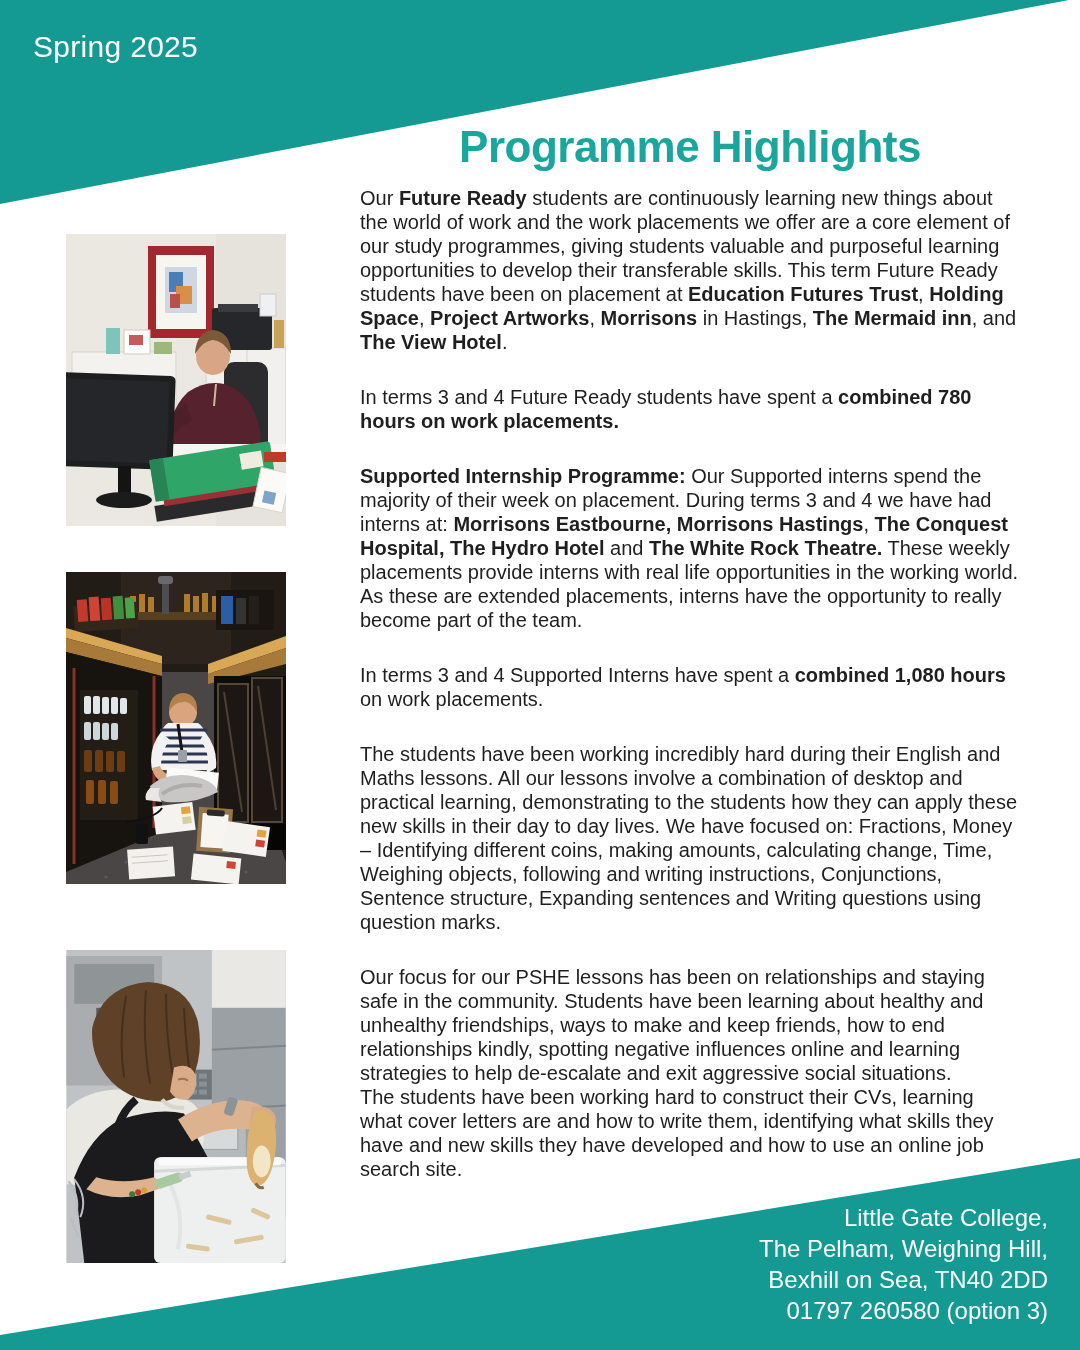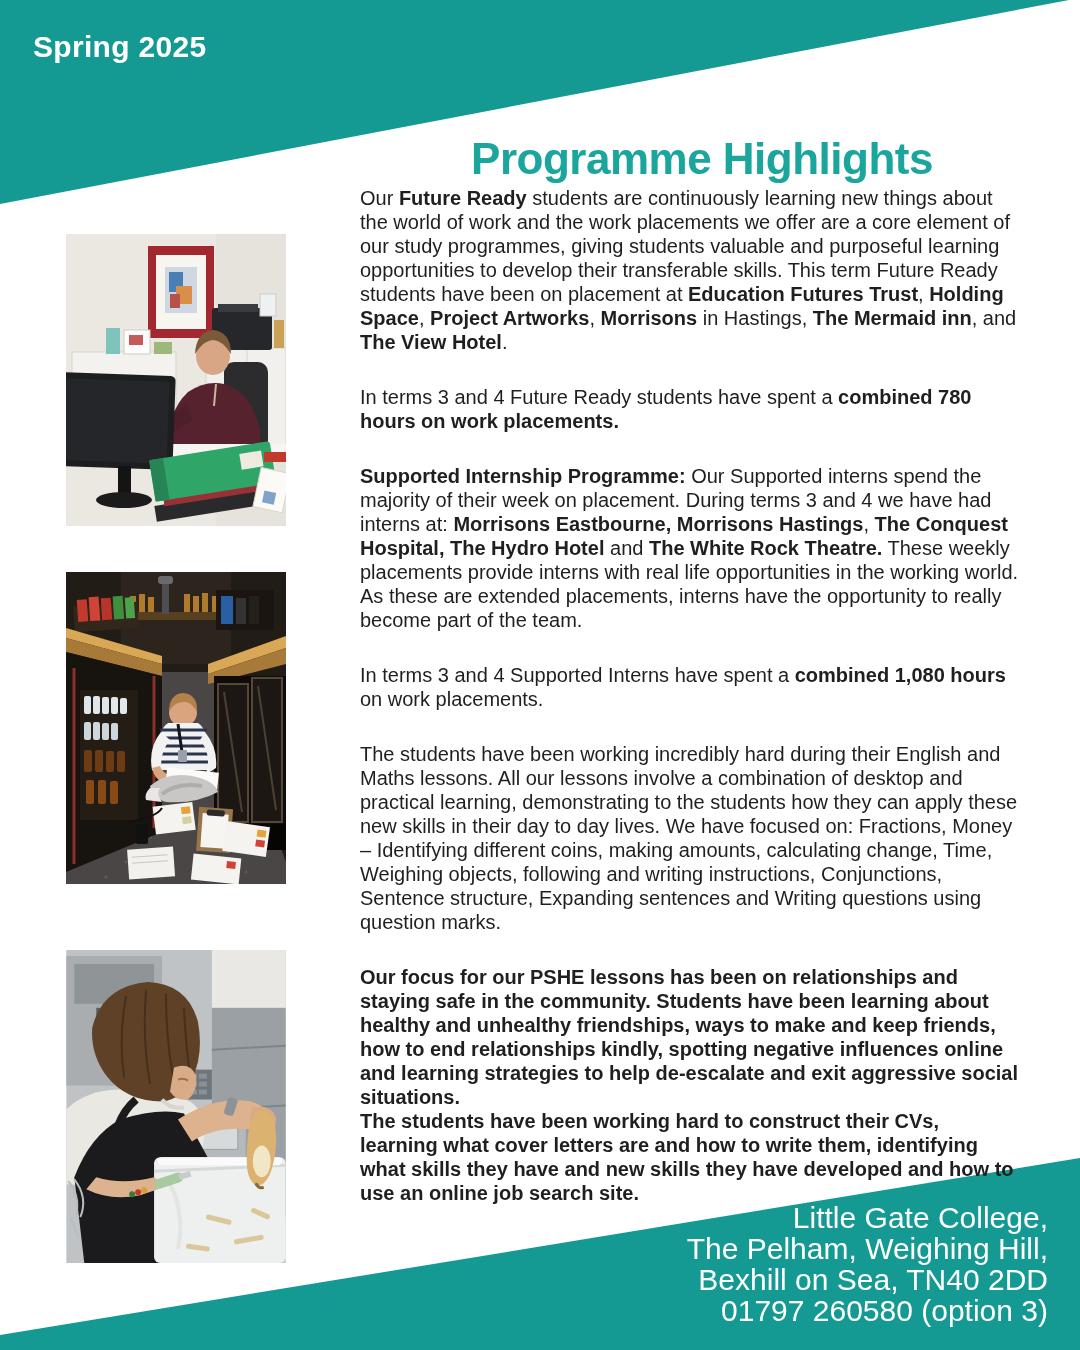--- a/index.html
+++ b/index.html
@@ -20,45 +20,45 @@
     clip-path:polygon(0 0,1069px 0,0 204px);
   }
   
   .banner-bottom{
     position:absolute;left:0;top:1130px;width:1080px;height:220px;
     background:var(--teal);
     clip-path:polygon(0 205px,1080px 28px,1080px 220px,0 220px);
   }
   .masthead{
     position:absolute;left:33px;top:26px;
-    color:#ffffff;font-size:30px;font-weight:bold;line-height:41px;
+    color:#ffffff;font-size:30px;font-weight:normal;line-height:41px;
     letter-spacing:.3px;
   }
   .page-title{
-    position:absolute;left:360px;top:122px;width:660px;margin:12px;
+    position:absolute;left:360px;top:122px;width:660px;margin:0;
     text-align:center;color:var(--heading-teal);
     font-size:44px;font-weight:bold;letter-spacing:-.5px;
   }
   .article{
     position:absolute;left:360px;top:186px;width:660px;
     color:var(--ink);
     font-size:20px;line-height:24px;
   }
   .article p{margin:0 0 31px 0;}
-  .article p:last-child{margin-bottom:16px;font-weight:bold;}
+  .article p:last-child{margin-bottom:16px;}
   .article b{font-weight:bold;}
   .photo{position:absolute;left:66px;width:220px;margin:0;}
   .photo svg{display:block;width:100%;height:100%;}
   #photo-1{top:234px;height:292px;}
   #photo-2{top:572px;height:312px;}
   #photo-3{top:950px;height:313px;}
   .footer{
     position:absolute;right:32px;top:1202px;width:420px;
     text-align:right;color:#ffffff;
-    font-size:30px;line-height:31px;
+    font-size:24px;line-height:31px;
   }
 </style>
 </head>
 <body>
 
 <div class="page" id="page" style="--teal: #149a92; --heading-teal: #1ba69d; --ink: #1f1f1f;">
 
   <div class="banner-top"></div>
   <div class="banner-bottom"></div>
 

